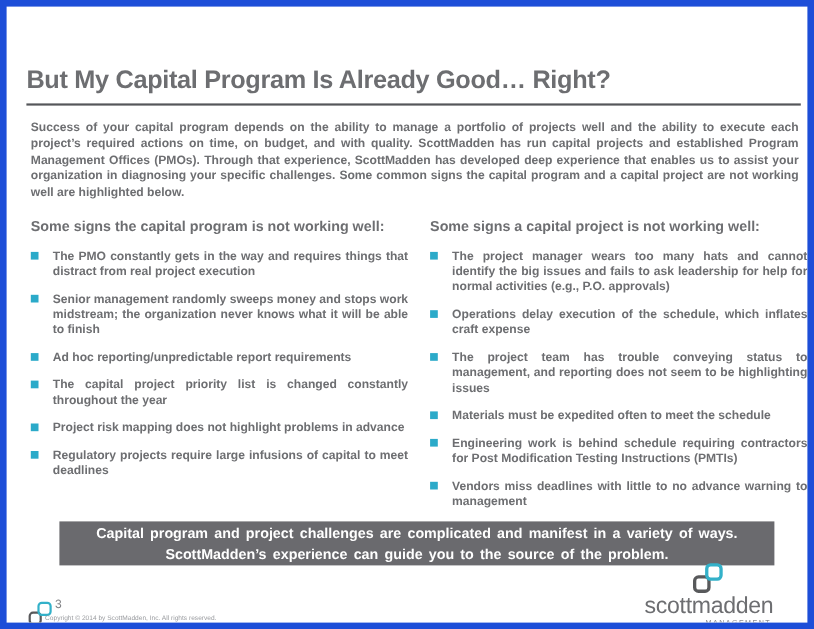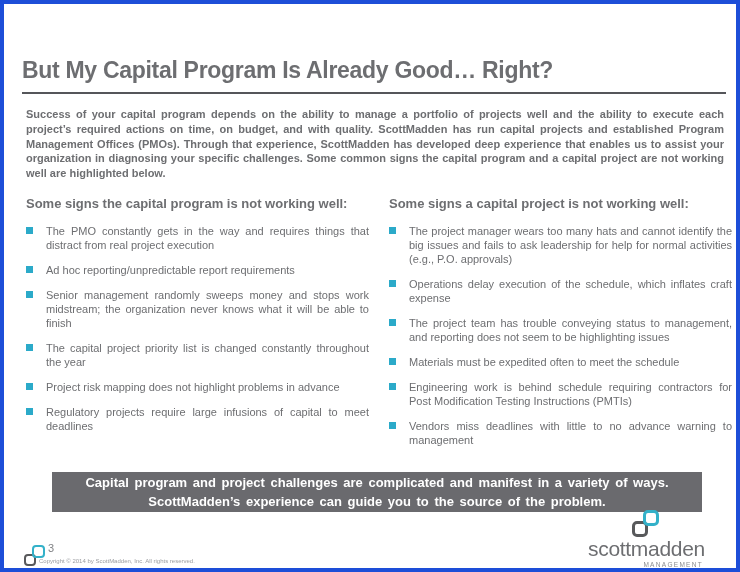--- a/index.html
+++ b/index.html
@@ -4,21 +4,21 @@
 <style>
   * { margin: 0; padding: 0; box-sizing: border-box; }
   html, body { background: #fff; }
   body { font-family: "Liberation Sans", sans-serif; }
 
   .slide {
     position: relative;
     width: 740px;
     height: 572px;
     background: #ffffff;
-    border: 4px solid #1d4ed8;
+    border: 6px solid #1d4ed8;
     overflow: hidden;
   }
 
   .slide-title {
     position: absolute;
     left: 18px;
     top: 53px;
     width: 704px;
     font-size: 23px;
     font-weight: bold;
@@ -57,21 +57,21 @@
   }
   .column { width: 343px; }
 
   .col-heading {
     font-size: 13px;
     font-weight: bold;
     color: #6d6e71;
     margin-bottom: 13px;
   }
 
-  ul.bullet-list { list-style: none; }
+  ul.bullet-list { list-style: none; font-weight: bold; }
 
   li.bullet-item {
     position: relative;
     padding-left: 20px;
     margin-bottom: 11px;
     font-size: 11px;
     line-height: 14px;
     color: #6d6e71;
     text-align: justify;
   }
@@ -175,26 +175,26 @@
       <div class="col-heading">Some signs the capital program is not working well:</div>
       <ul class="bullet-list">
 
           <li class="bullet-item">
             <span class="bullet-sq"></span>
             <span class="bullet-text">The PMO constantly gets in the way and requires things that distract from real project execution</span>
           </li>
 
           <li class="bullet-item">
             <span class="bullet-sq"></span>
+            <span class="bullet-text">Senior management randomly sweeps money and stops work midstream; the organization never knows what it will be able to finish</span>
+          </li>
+
+          <li class="bullet-item">
+            <span class="bullet-sq"></span>
             <span class="bullet-text">Ad hoc reporting/unpredictable report requirements</span>
-          </li>
-
-          <li class="bullet-item">
-            <span class="bullet-sq"></span>
-            <span class="bullet-text">Senior management randomly sweeps money and stops work midstream; the organization never knows what it will be able to finish</span>
           </li>
 
           <li class="bullet-item">
             <span class="bullet-sq"></span>
             <span class="bullet-text">The capital project priority list is changed constantly throughout the year</span>
           </li>
 
           <li class="bullet-item">
             <span class="bullet-sq"></span>
             <span class="bullet-text">Project risk mapping does not highlight problems in advance</span>

